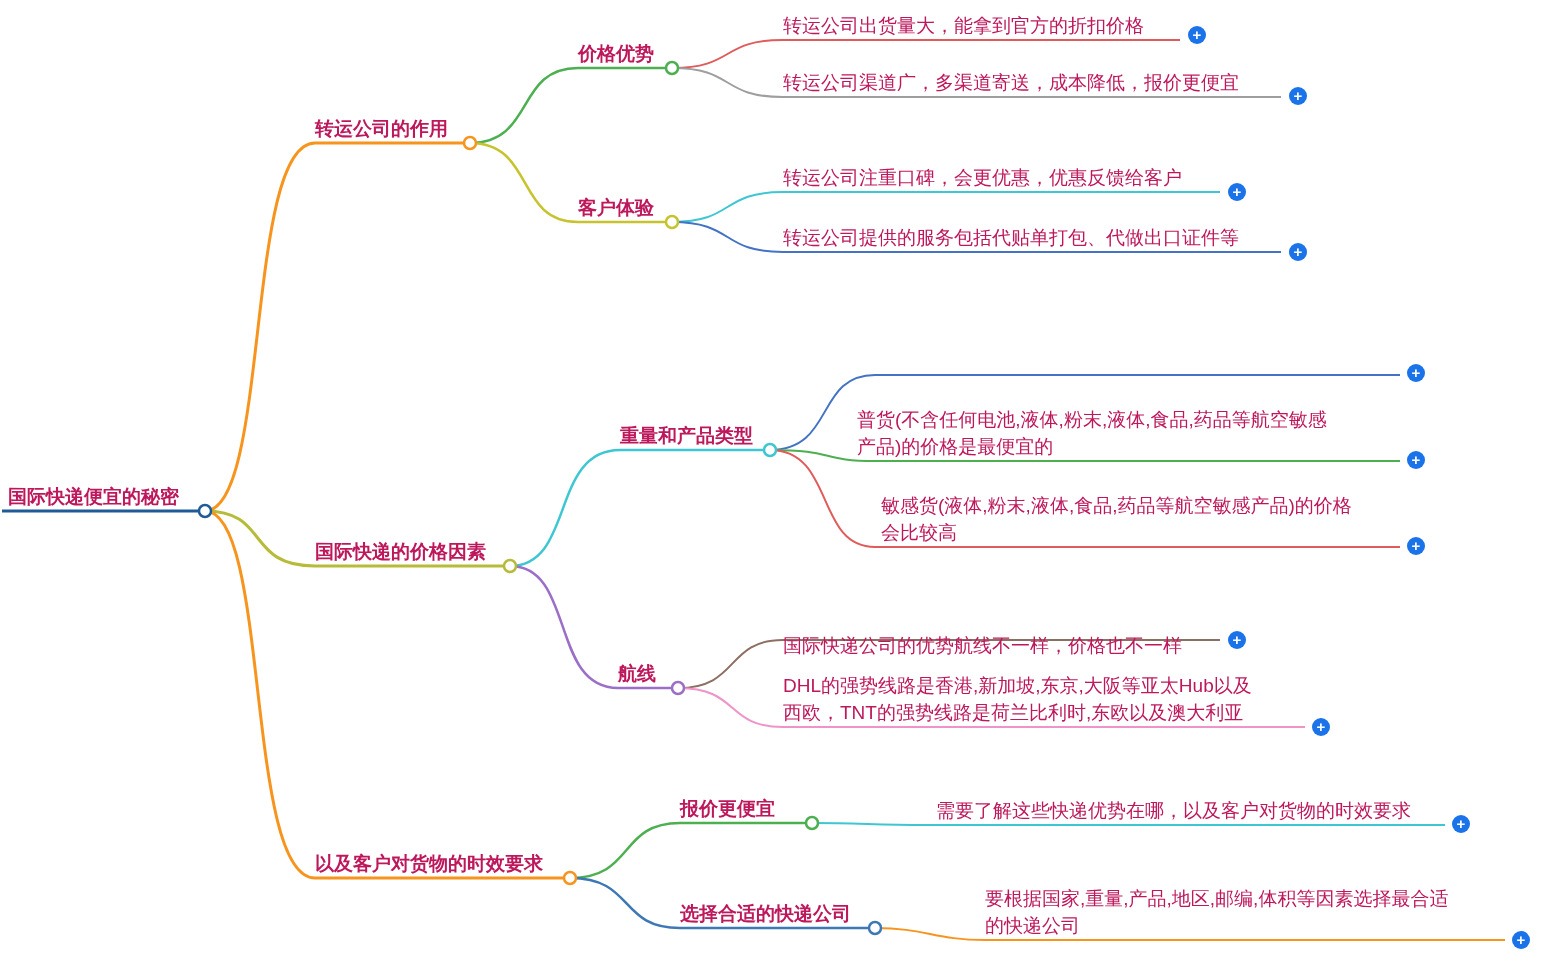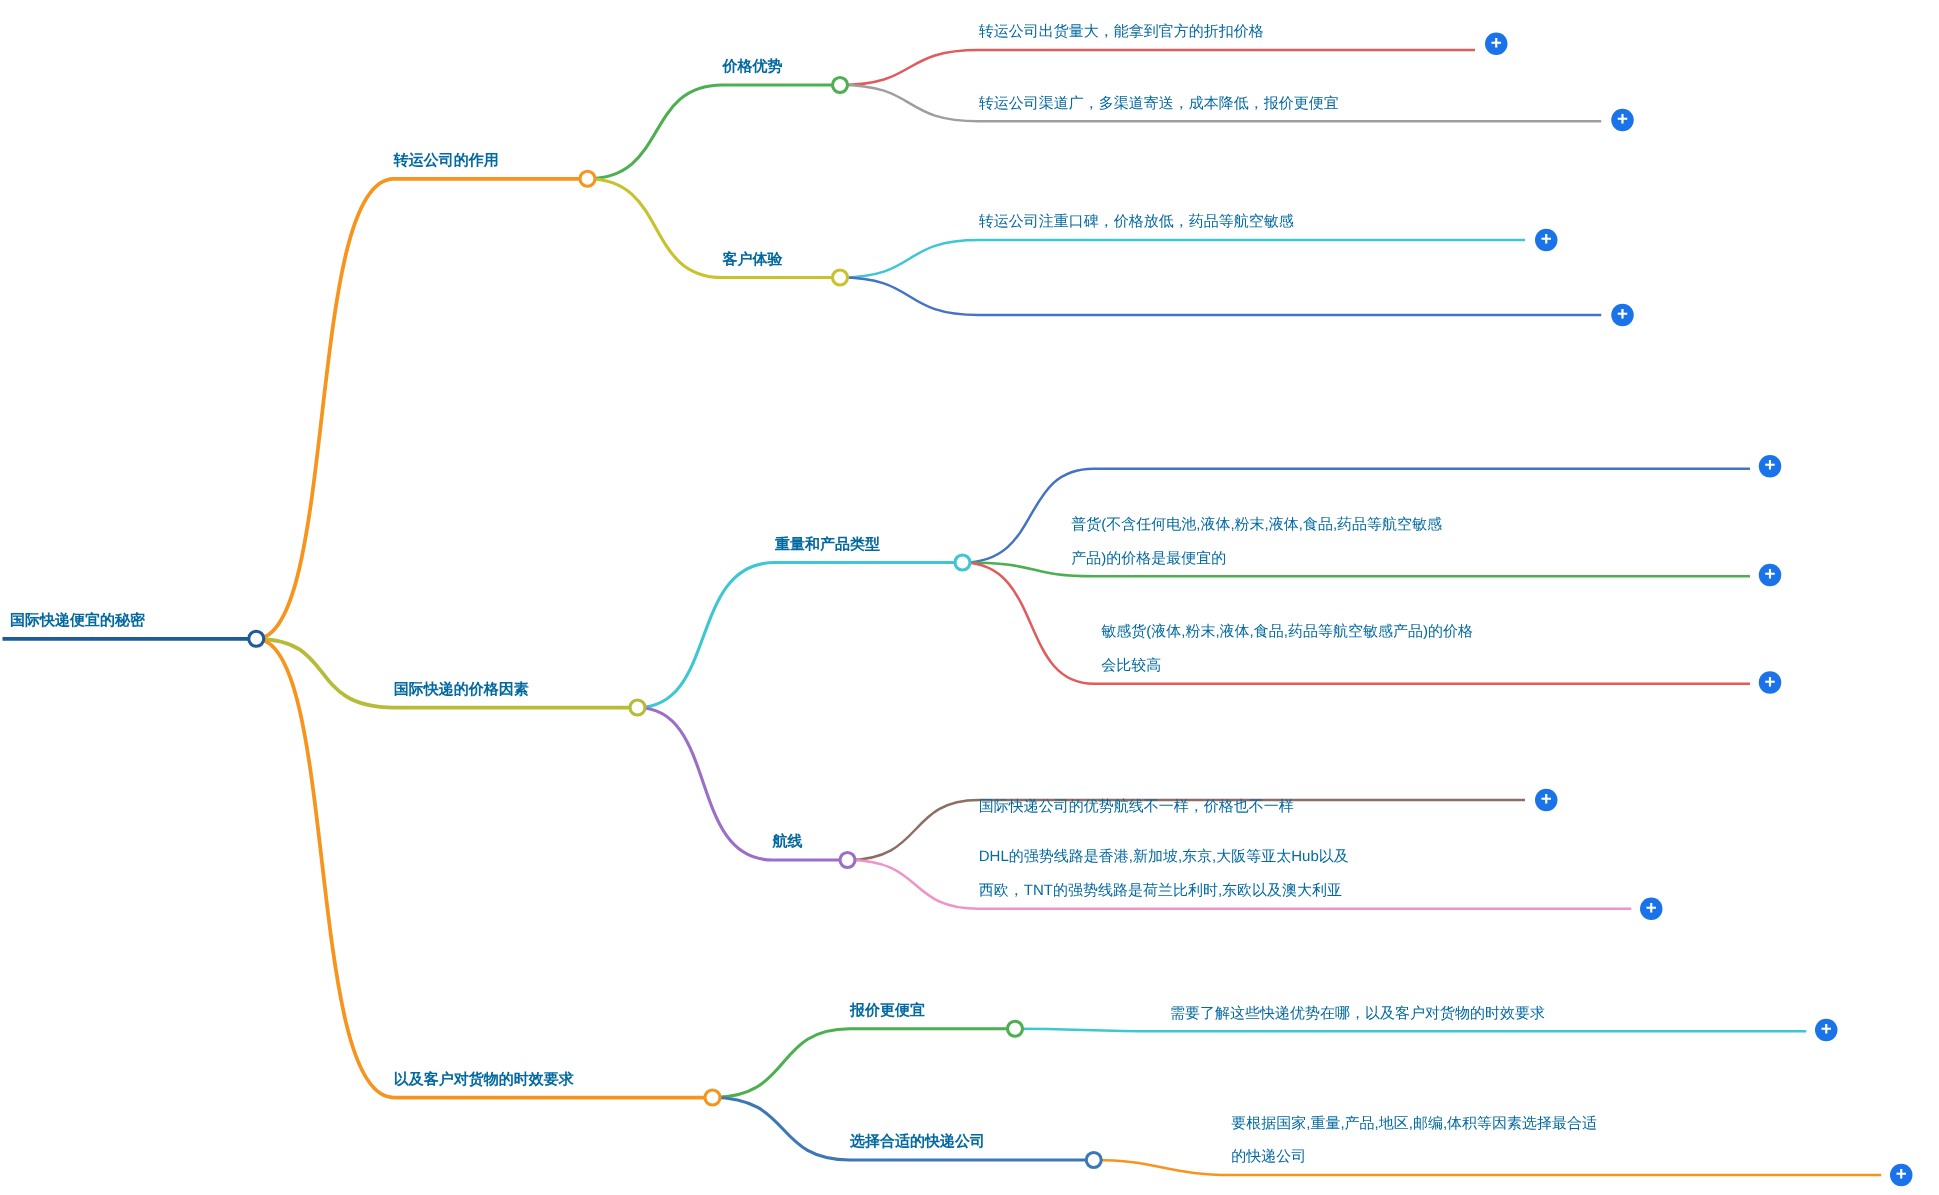--- a/index.html
+++ b/index.html
@@ -6,23 +6,23 @@
   #canvas {
     position:relative;
     width:1551px; height:956px;
     background:#ffffff;
     font-family:"Liberation Sans","DejaVu Sans",sans-serif;
     overflow:hidden;
   }
   #wires { position:absolute; left:0; top:0; }
   .node {
     position:absolute;
-    font-size:12px;
+    font-size:19px;
     line-height:27px;
-    color:#0369a1;
+    color:#be185d;
     white-space:pre-line;
     cursor:default;
   }
   .bold { font-weight:bold; white-space:nowrap; }
   .plus {
     position:absolute;
     width:18px; height:18px;
     border-radius:50%;
     background:#1a73e8;
     color:#ffffff;
@@ -85,21 +85,22 @@
 
   <div class="node bold" style="left:578px; top:40px;">价格优势</div>
   <div class="node bold" style="left:578px; top:194px;">客户体验</div>
   <div class="node bold" style="left:620px; top:422px;">重量和产品类型</div>
   <div class="node bold" style="left:618px; top:660px;">航线</div>
   <div class="node bold" style="left:680px; top:795px;">报价更便宜</div>
   <div class="node bold" style="left:680px; top:900px;">选择合适的快递公司</div>
 
   <div class="node" style="left:783px; top:12px;">转运公司出货量大，能拿到官方的折扣价格</div>
   <div class="node" style="left:783px; top:69px;">转运公司渠道广，多渠道寄送，成本降低，报价更便宜</div>
-  <div class="node" style="left:783px; top:164px;">转运公司注重口碑，价格放低，药品等航空敏感</div>
+  <div class="node" style="left:783px; top:164px;">转运公司注重口碑，会更优惠，优惠反馈给客户</div>
+  <div class="node" style="left:783px; top:224px;">转运公司提供的服务包括代贴单打包、代做出口证件等</div>
   <div class="node" style="left:857px; top:406px;">普货(不含任何电池,液体,粉末,液体,食品,药品等航空敏感
 产品)的价格是最便宜的</div>
   <div class="node" style="left:881px; top:492px;">敏感货(液体,粉末,液体,食品,药品等航空敏感产品)的价格
 会比较高</div>
   <div class="node" style="left:783px; top:632px;">国际快递公司的优势航线不一样，价格也不一样</div>
   <div class="node" style="left:783px; top:672px;">DHL的强势线路是香港,新加坡,东京,大阪等亚太Hub以及
 西欧，TNT的强势线路是荷兰比利时,东欧以及澳大利亚</div>
   <div class="node" style="left:936px; top:797px;">需要了解这些快递优势在哪，以及客户对货物的时效要求</div>
   <div class="node" style="left:985px; top:885px;">要根据国家,重量,产品,地区,邮编,体积等因素选择最合适
 的快递公司</div>

